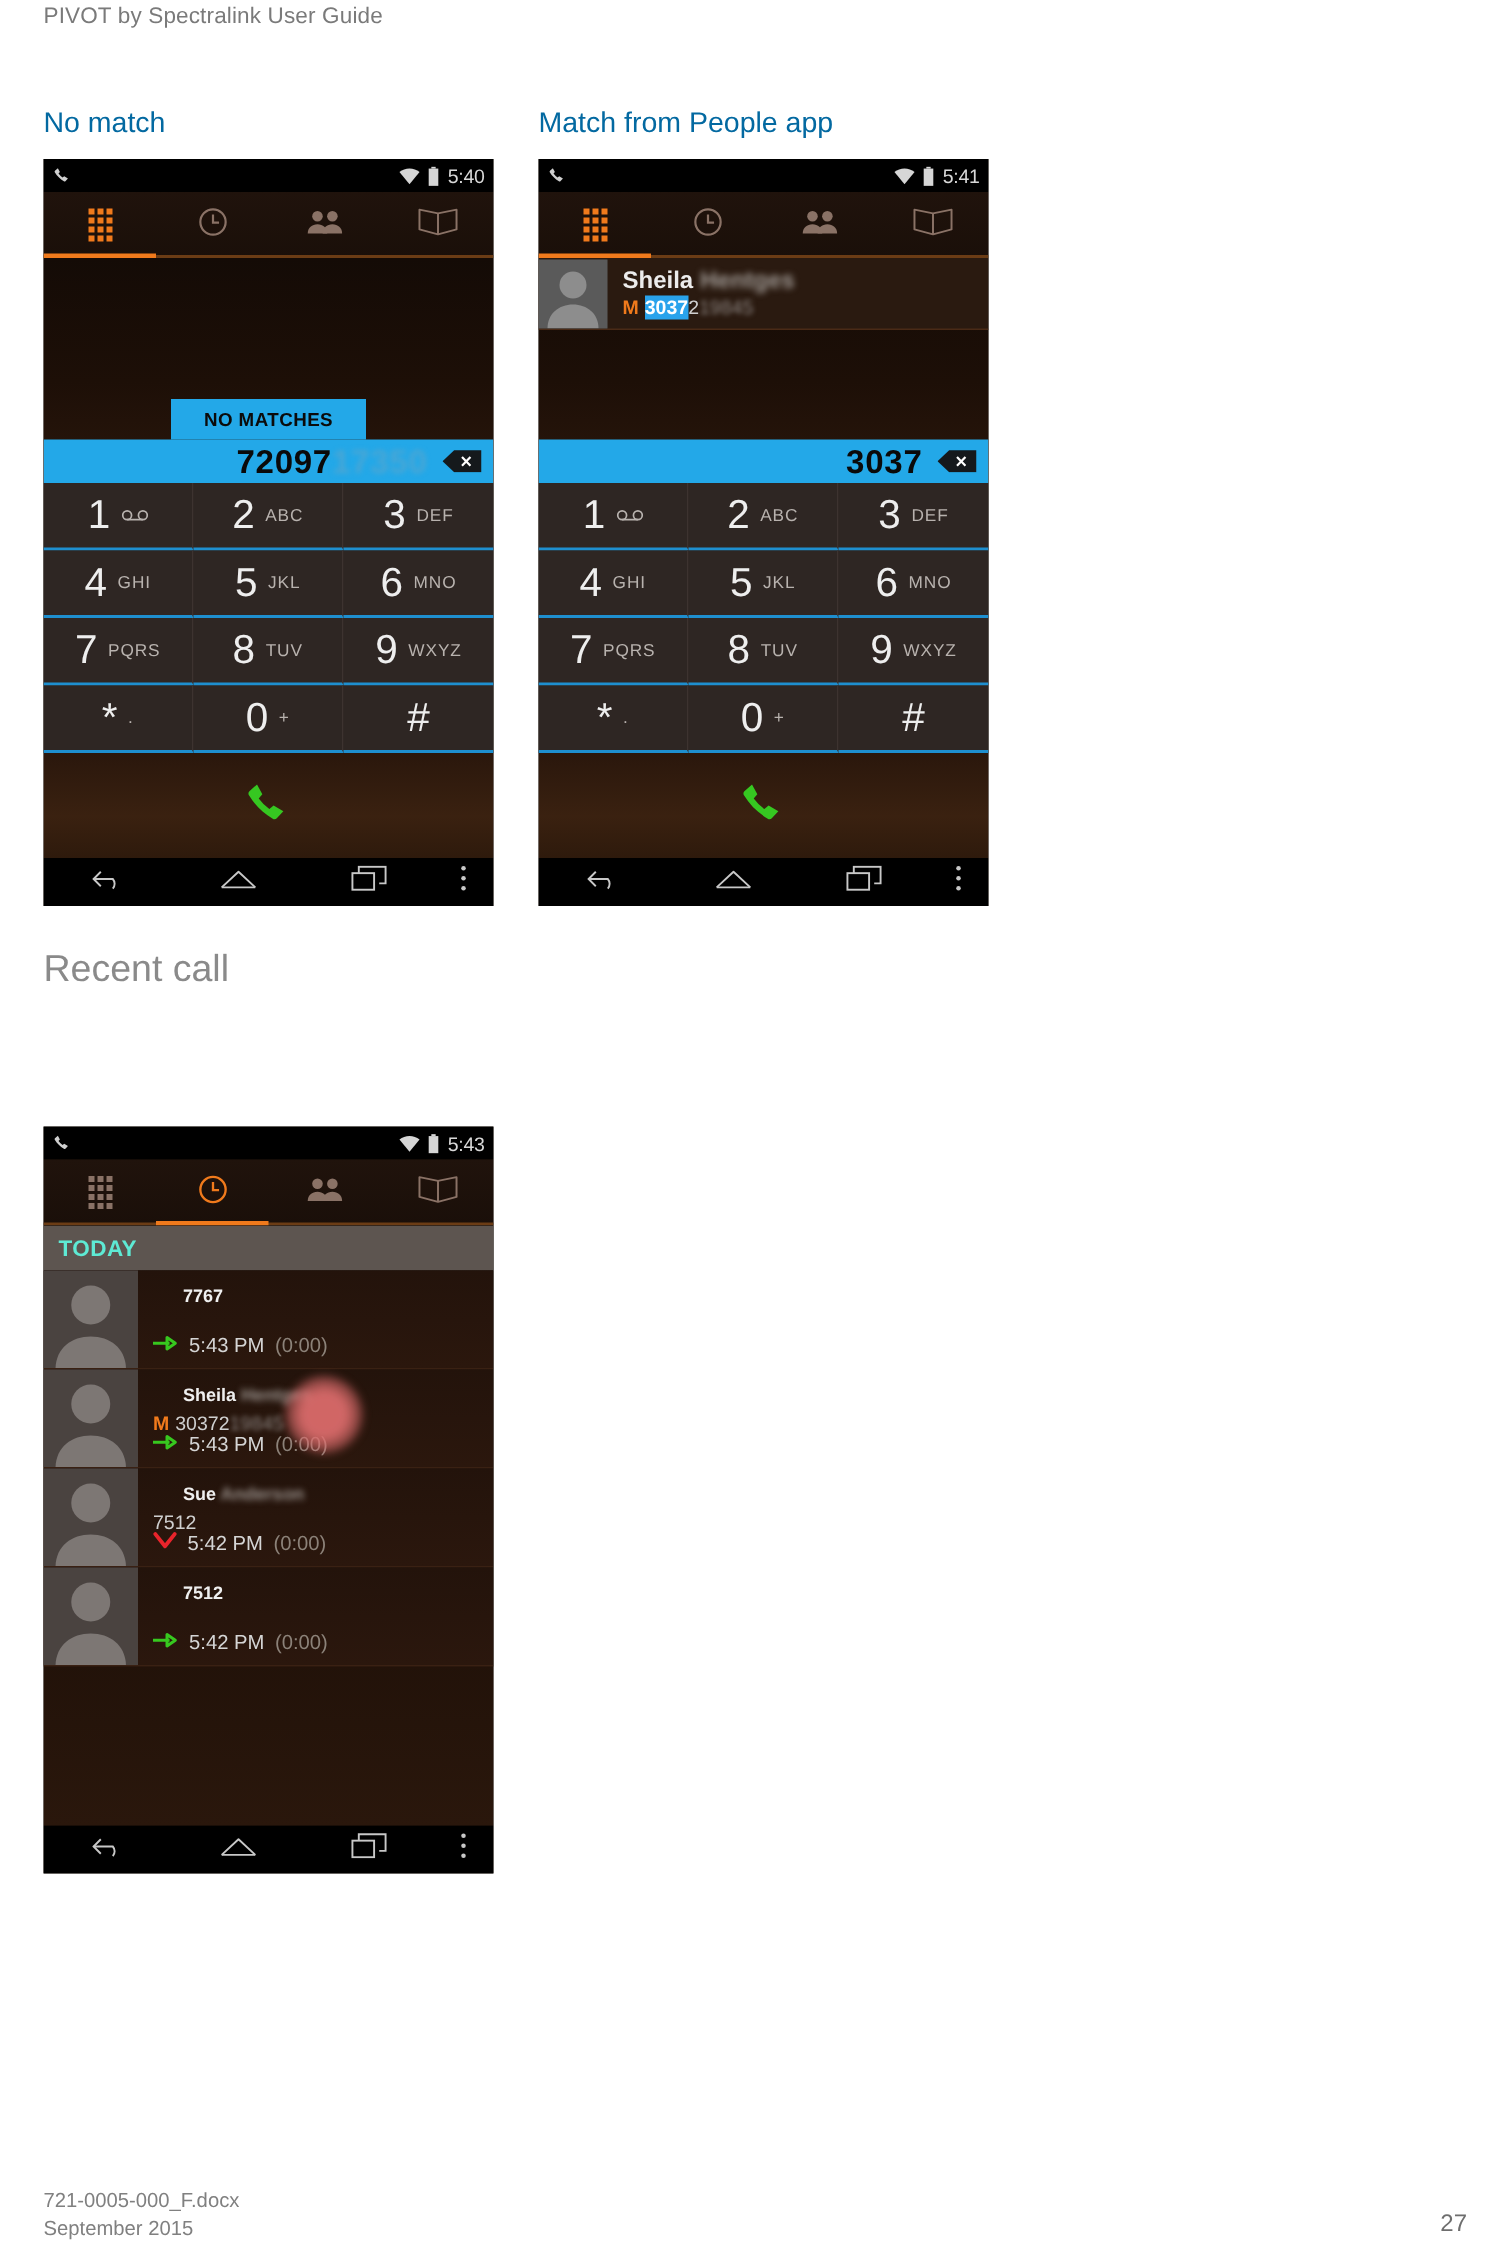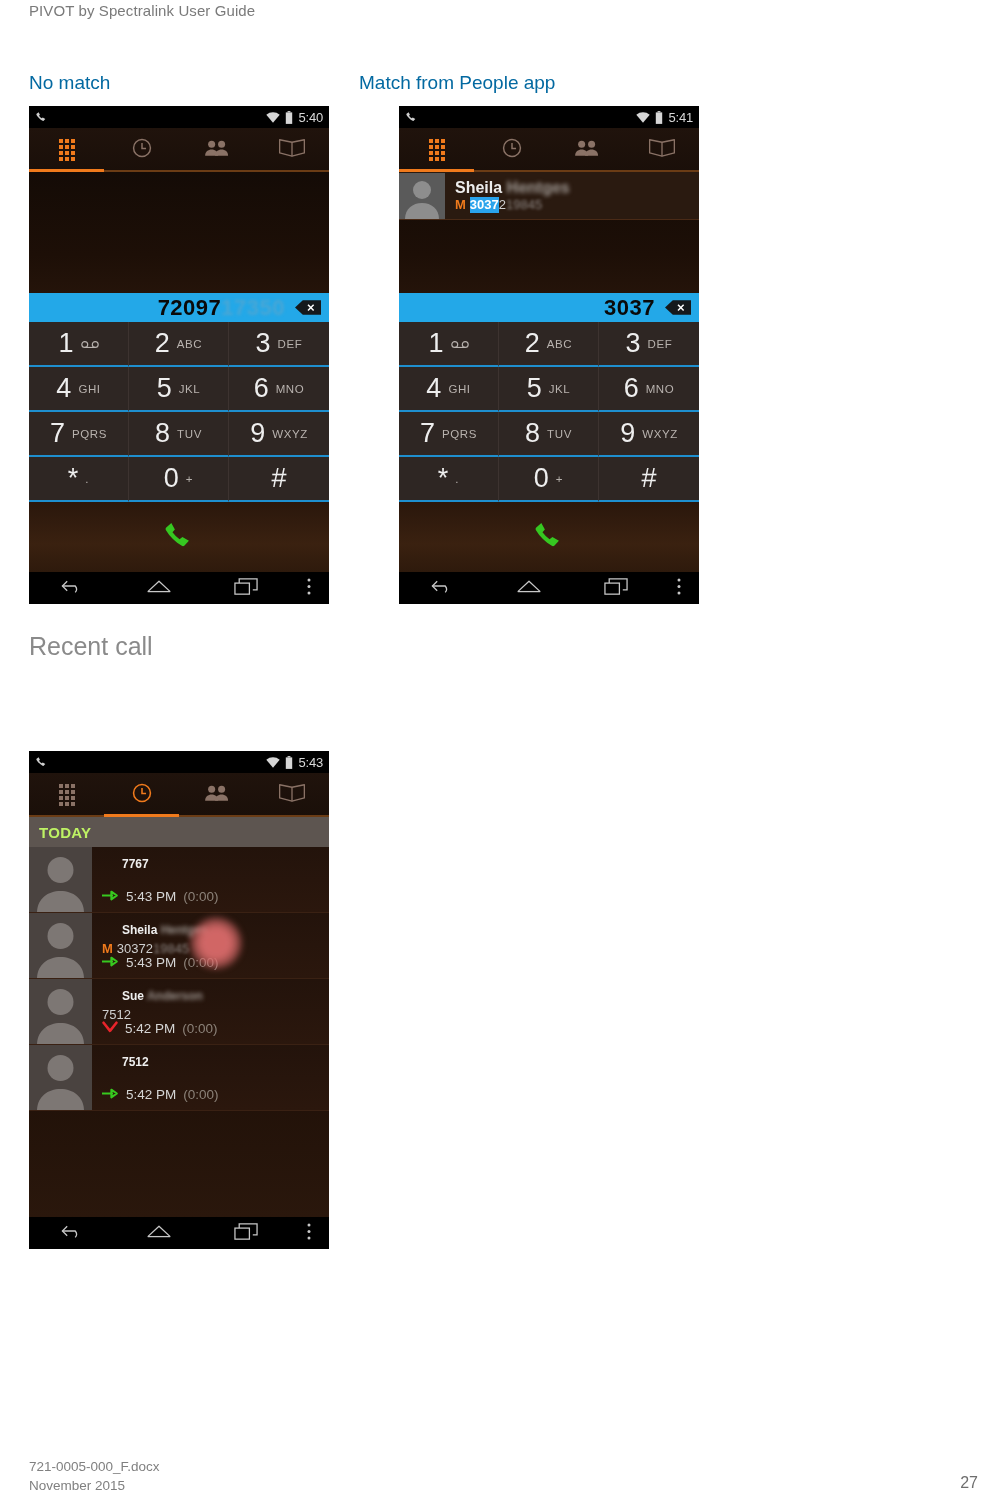--- a/index.html
+++ b/index.html
@@ -48,21 +48,21 @@
 
   
   .phone {
     position: absolute;
     width: 300px; height: 498px;
     background: #120a05;
     overflow: hidden;
     display: flex; flex-direction: column;
   }
   #phone-1 { left: 29px; top: 106px; }
-  #phone-2 { left: 359px; top: 106px; margin-left: 40px; }
+  #phone-2 { left: 359px; top: 106px; }
   #phone-3 { left: 29px; top: 751px; }
 
   
   .statusbar {
     height: 22px; background: #000; flex: 0 0 22px;
     display: flex; align-items: center; padding: 0 6px;
     position: relative;
   }
   .sb-left { display: flex; align-items: center; }
   .sb-right {
@@ -185,21 +185,21 @@
     flex: 0 0 32px; background: #000;
     display: flex; align-items: center;
   }
   .nav-btn { flex: 1; display: flex; align-items: center; justify-content: center; }
   .nav-more { width: 40px; display: flex; align-items: center; justify-content: center; }
 
   
   .today-hdr {
     height: 30px; background: #5d5550; display: flex; align-items: center;
     padding-left: 10px;
-    font-size: 15px; font-weight: bold; color: #bef264; letter-spacing: .3px;
+    font-size: 15px; font-weight: bold; color: #5eead4; letter-spacing: .3px;
   }
   .recents { background: #1d100a; }
   .rec-row {
     display: flex; height: 66px; border-bottom: 1px solid #3a2113;
     background: linear-gradient(#23130b, #2b170d);
     position: relative;
   }
   .rec-av {
     width: 63px; flex: 0 0 63px; background: #4a4340;
     position: relative; overflow: hidden;
@@ -309,20 +309,23 @@
               <path d="M17 5 2 2v16l15 4 15-4V2z" fill="none" stroke="#8a7266" stroke-width="1.6" stroke-linejoin="round"></path>
               <path d="M17 5v17" fill="none" stroke="#8a7266" stroke-width="1.6"></path>
             </svg>
         </span>
       </div>
       <div class="tabbar-rule"></div>
       <div class="tab-underline" style="left:0px;"></div>
     </div>
 
     <div class="content">
+      <div class="badge-wrap">
+        <span class="badge">NO MATCHES</span>
+      </div>
       <div style="position:absolute;left:0;right:0;bottom:0;">
         <div class="dialfield">
           <span class="dial-num"><span>72097</span><span class="faded">17350</span></span>
           <span class="bksp">
             <svg width="26" height="15" viewBox="0 0 30 17">
                 <path d="M9 0h21v17H9L0 8.5z" fill="#15191c"></path>
                 <path d="M15 5.2 21.5 12M21.5 5.2 15 12" stroke="#fff" stroke-width="1.7"></path>
               </svg>
           </span>
         </div>
@@ -822,16 +825,16 @@
         <span><svg width="4" height="17" viewBox="0 0 4 18">
               <circle cx="2" cy="2" r="1.6" fill="#c8c8c8"></circle>
               <circle cx="2" cy="9" r="1.6" fill="#c8c8c8"></circle>
               <circle cx="2" cy="16" r="1.6" fill="#c8c8c8"></circle>
             </svg></span>
       </div>
     </div>
   </div>
 
   <div class="doc-footer-file">721-0005-000_F.docx</div>
-  <div class="doc-footer-date">November 2015</div>
+  <div class="doc-footer-date">September 2015</div>
   <div class="doc-footer-page">27</div>
 
 </div>
 
 </body></html>

